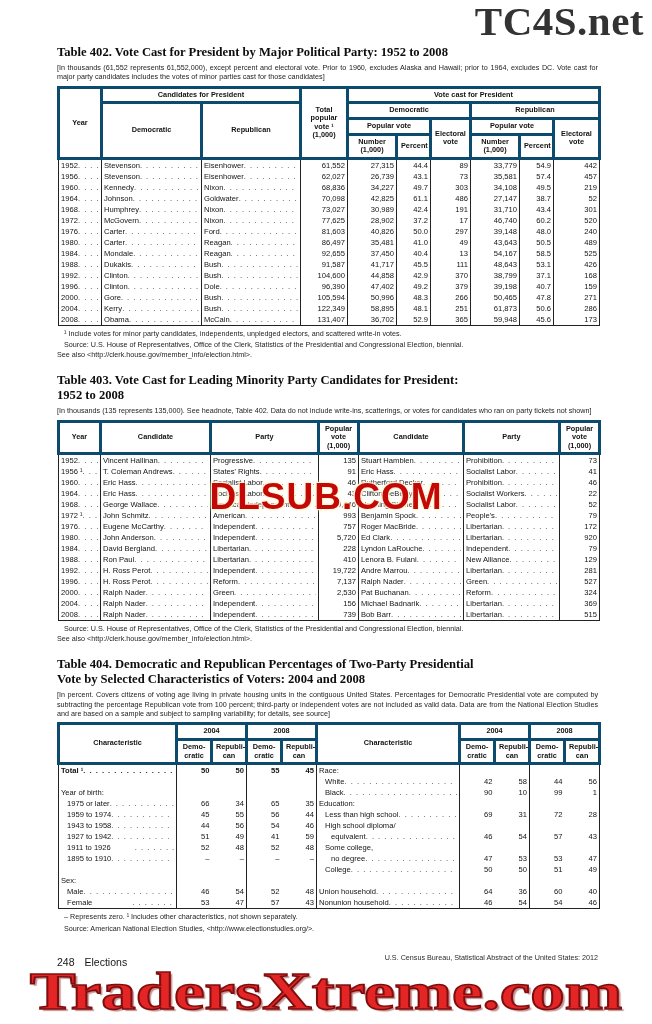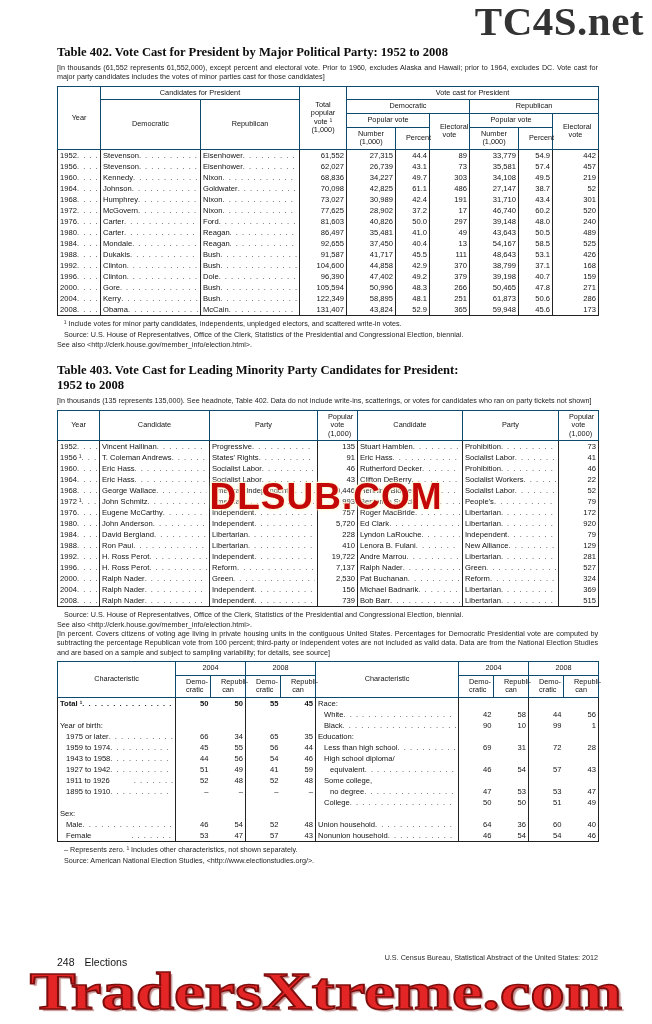--- a/index.html
+++ b/index.html
@@ -11,22 +11,22 @@
   .ttl{font-family:"Liberation Serif",serif;font-size:12.6px;line-height:1.2;font-weight:bold;
        margin:12px 0 3px;color:#0d0d0d;}
   .sect{margin-top:14px;}
   .pre{white-space:pre-line;}
   .hn{font-size:7.2px;line-height:1.3;margin:0 0 4px;text-align:justify;color:#1c1c1c;}
   .fn{font-size:7.2px;line-height:1.3;margin:2px 0 0;text-indent:7px;color:#1c1c1c;}
   .src{white-space:pre-line;}
 
   .dtable{border-collapse:collapse;table-layout:fixed;width:541px;border:1px solid #222;
           font-size:7.6px;margin:2px 0 3px;}
-  .dtable th{border:1px solid #0c4a6e;font-weight:normal;font-size:7.3px;line-height:1.18;
-             text-align:center;vertical-align:middle;padding:2px 10px;}
+  .dtable th{border:3px solid #0c4a6e;font-weight:bold;font-size:7.3px;line-height:1.18;
+             text-align:center;vertical-align:middle;padding:2px 3px;}
   .dtable td{padding:0 2px;vertical-align:middle;height:11px;line-height:11px;overflow:hidden;}
   .t402 td,.t403 td{border-left:1px solid #222;}
   .t404 td.g,.t404 td.charL,.t404 td.charR{border-left:1px solid #222;}
   .num{text-align:right;padding-right:3px;}
   .cf{display:flex;align-items:baseline;overflow:hidden;white-space:nowrap;}
   .cf .lbl{flex:0 0 auto;}
   .cf .dots{flex:1 1 0;overflow:hidden;letter-spacing:1px;color:#222;}
   .b{font-weight:bold;}
   .b *{font-weight:bold;}
 
@@ -494,21 +494,21 @@
                 <span class="dots"> . . . . . . . . . . . . . . . . . . . . . . . . . . . . . . . . . . . . . . . . . . . . . . . . . . . . . . . . . . . .</span>
               </div>
             </td>
             <td>
               <div class="cf">
                 <span class="lbl">McCain</span>
                 <span class="dots"> . . . . . . . . . . . . . . . . . . . . . . . . . . . . . . . . . . . . . . . . . . . . . . . . . . . . . . . . . . . .</span>
               </div>
             </td>
             <td class="num">131,407</td>
-            <td class="num">43,824</td>
+            <td class="num">36,702</td>
             <td class="num">52.9</td>
             <td class="num">365</td>
             <td class="num">59,948</td>
             <td class="num">45.6</td>
             <td class="num">173</td>
           </tr>
         </tbody>
     </table>
     <p class="fn">¹ Include votes for minor party candidates, independents, unpledged electors, and scattered write-in votes.</p>
     <p class="fn src">Source: U.S. House of Representatives, Office of the Clerk, Statistics of the Presidential and Congressional Election, biennial.
@@ -1051,20 +1051,22 @@
                 <span class="dots"> . . . . . . . . . . . . . . . . . . . . . . . . . . . . . . . . . . . . . . . . . . . . . . . . . . . . . . . . . . . .</span>
               </div>
             </td>
             <td class="num">515</td>
           </tr>
         </tbody>
     </table>
     <p class="fn src">Source: U.S. House of Representatives, Office of the Clerk, Statistics of the Presidential and Congressional Election, biennial.
 See also &lt;http://clerk.house.gov/member_info/election.html&gt;.</p>
 
+    <h2 class="ttl sect pre">Table 404. Democratic and Republican Percentages of Two-Party Presidential
+Vote by Selected Characteristics of Voters: 2004 and 2008</h2>
     <p class="hn">[In percent. Covers citizens of voting age living in private housing units in the contiguous United States. Percentages for Democratic Presidential vote are computed by subtracting the percentage Republican vote from 100 percent; third-party or independent votes are not included as valid data. Data are from the National Election Studies and are based on a sample and subject to sampling variability; for details, see source]</p>
     <table class="dtable t404">
       <colgroup>
         <col style="width:118px">
           <col style="width:35px">
           <col style="width:35px">
           <col style="width:35px">
           <col style="width:35px">
         <col style="width:143px">
           <col style="width:35px">

